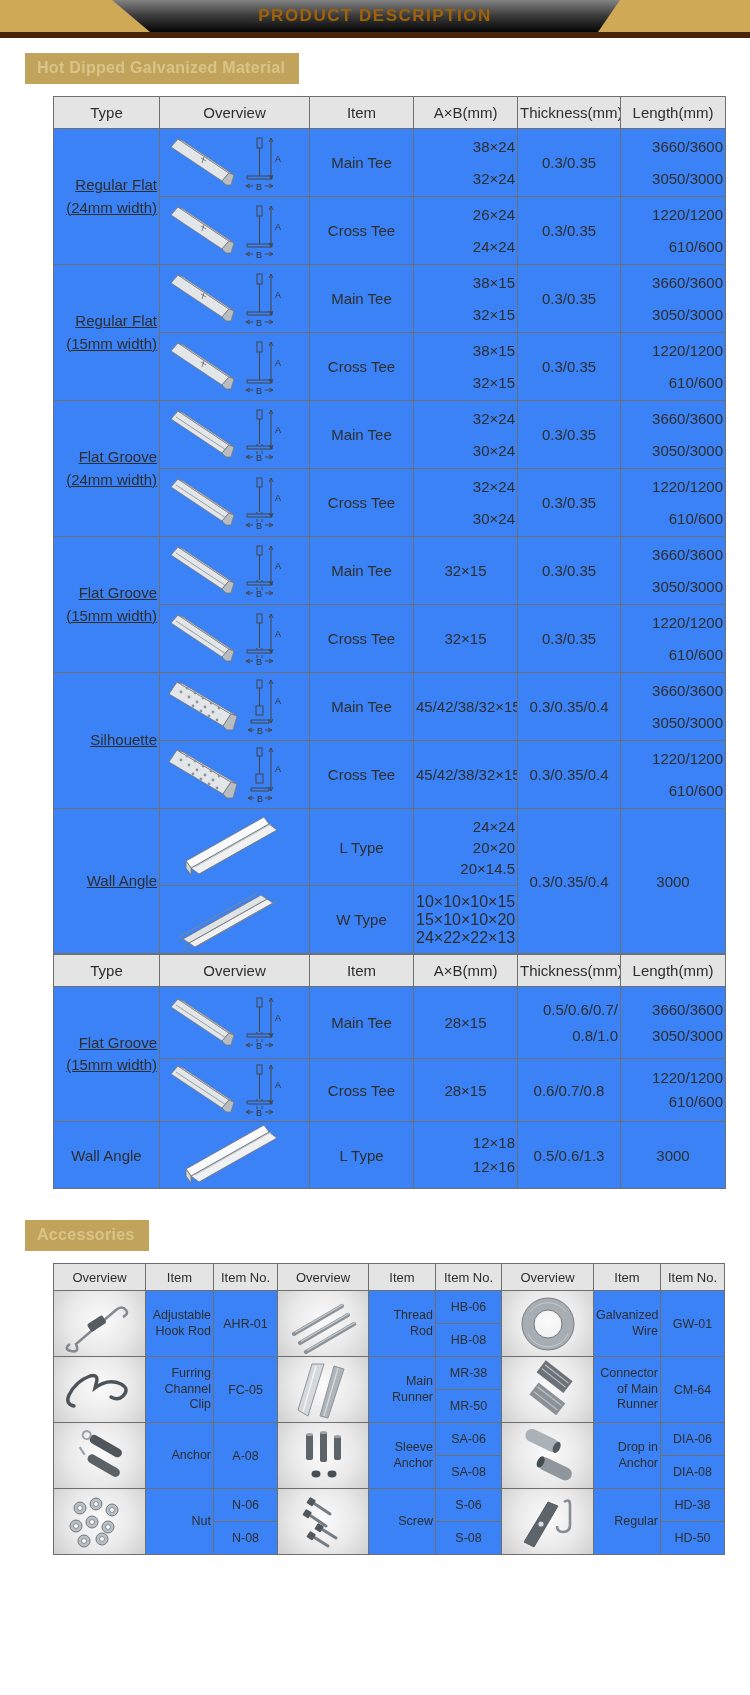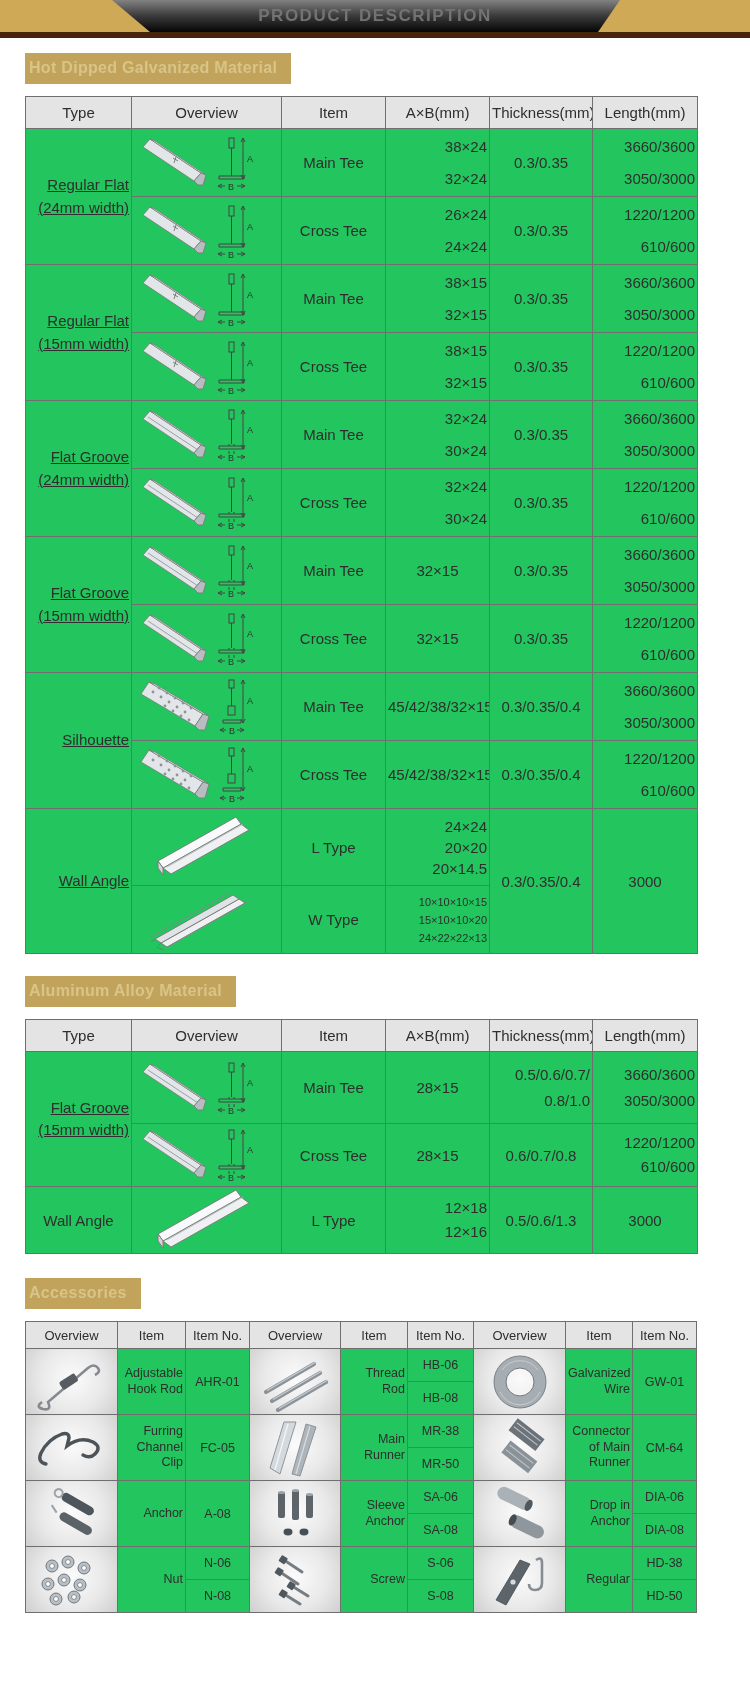--- a/index.html
+++ b/index.html
@@ -6,34 +6,34 @@
   body{width:750px;font-family:"Liberation Sans",sans-serif;color:var(--text,#2e2e2e);}
   .banner{position:relative;height:38px;overflow:hidden;}
   .banner-bar{position:absolute;left:0;right:0;top:0;height:32px;
     background:linear-gradient(180deg,#828282 0%,#3a3a3a 50%,#050505 100%);}
   .gold-left{position:absolute;left:0;top:0;height:32px;width:150px;background:var(--gold,#cfa955);
     clip-path:polygon(0 0,112px 0,150px 100%,0 100%);}
   .gold-right{position:absolute;right:0;top:0;height:32px;width:152px;background:var(--gold,#cfa955);
     clip-path:polygon(22px 0,100% 0,100% 100%,0 100%);}
   .brown-strip{position:absolute;left:0;right:0;bottom:0;height:6px;background:var(--brown,#46250c);}
   .banner-title{position:absolute;left:0;right:0;top:0;height:28px;line-height:32px;text-align:center;
-    color:#737373;font-weight:bold;font-size:17px;letter-spacing:1.5px;}
+    color:#a16207;font-weight:bold;font-size:17px;letter-spacing:1.5px;}
   .content{margin:0 25px;}
-  .badge{display:inline-block;margin:15px 0 12px 0;padding:6px 14px 7px 4px;min-width:80px;
+  .badge{display:inline-block;margin:15px 0 12px 0;padding:6px 14px 7px 12px;min-width:80px;
     background:var(--badgebg,#c2a35c);color:var(--badgetext,#d9c488);
     font-weight:bold;font-size:16px;letter-spacing:.3px;}
-  table{border-collapse:collapse;table-layout:fixed;width:672px;background:#22c55e;}
+  table{border-collapse:collapse;table-layout:fixed;width:672px;background:#3b82f6;margin-left:28px;}
   td,th{border:1px solid var(--border,#6f6f6f);text-align:center;vertical-align:middle;
     font-size:15px;font-weight:normal;padding:0 2px;overflow:hidden;}
   th{background:var(--headerbg,#e4e4e4);height:31px;}
   .pre{white-space:pre-line;text-align:right;}
   .r68{height:68px;} .r77{height:77px;}
   .v2{line-height:32px;}       
   .v15{line-height:21px;}      
-  .v14{line-height:18px;font-size:11px;}
+  .v14{line-height:18px;font-size:16px;}
   .typecell{line-height:1.5;text-decoration:underline;}
   .ovcell{padding:0;}
   .ovcell svg{display:block;margin:0 auto;}
   
   .ra1{height:72px;} .ra2{height:53px;} .ra3{height:56px;}
   .va{line-height:26px;} .vb{line-height:24px;}
   
   .acc td,.acc th{font-size:12.5px;}
   .acc th{height:26px;font-size:13px;}
   .acc .sub{height:33px;}
@@ -470,21 +470,20 @@
   </svg>
 </td>
       <td>W Type</td>
       <td class="pre v14">10×10×10×15
 15×10×10×20
 24×22×22×13</td>
     </tr>
   </tbody>
     </table>
 
-  <div class="badge" style="margin-top:22px">Aluminum Alloy Material</div>
 
   <table>
     <colgroup>
         <col style="width:106px">
         <col style="width:150px">
         <col style="width:104px">
         <col style="width:104px">
         <col style="width:103px">
         <col style="width:105px">
       </colgroup>
@@ -576,21 +575,21 @@
 </td>
       <td>L Type</td>
       <td class="pre vb">12×18
 12×16</td>
       <td>0.5/0.6/1.3</td>
       <td>3000</td>
     </tr>
   </tbody>
     </table>
 
-  <div class="badge" style="margin-top:24px">Accessories</div>
+  <div class="badge" style="margin-top:31px">Accessories</div>
 
   <table class="acc">
     <colgroup>
         <col style="width:92px">
         <col style="width:68px">
         <col style="width:64px">
         <col style="width:91px">
         <col style="width:67px">
         <col style="width:66px">
         <col style="width:92px">

